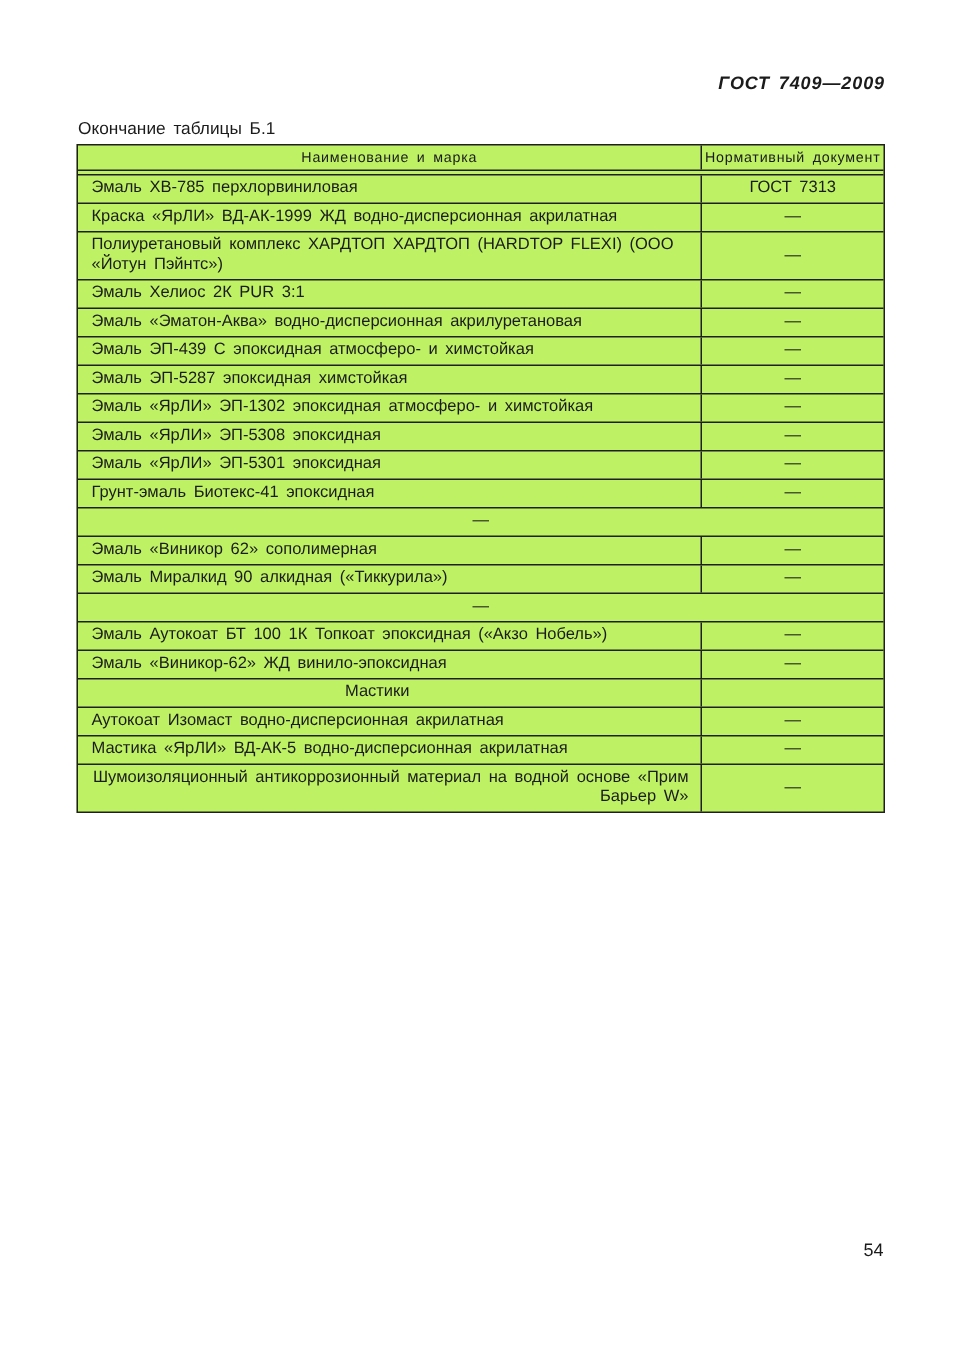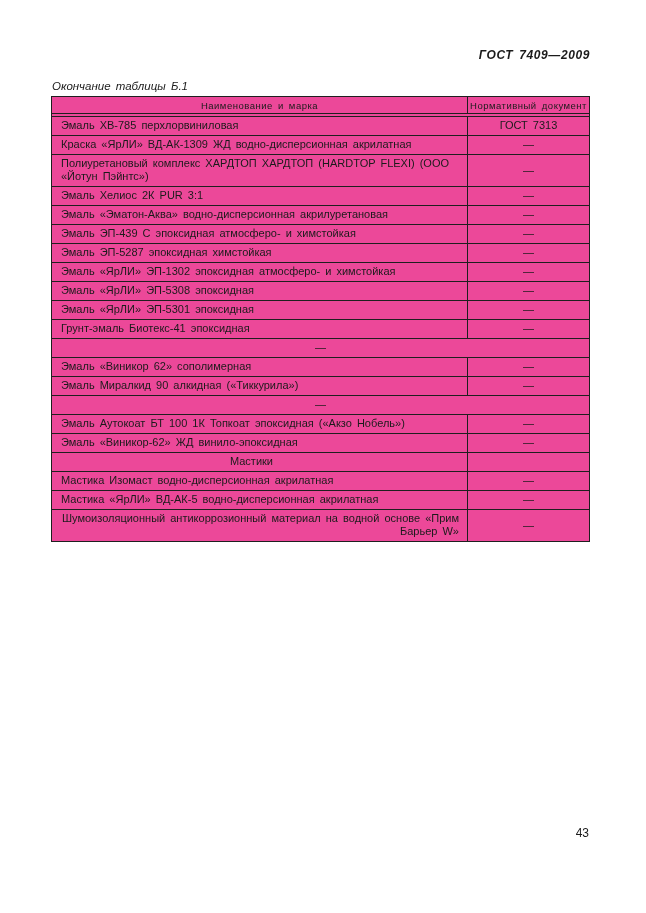--- a/index.html
+++ b/index.html
@@ -24,32 +24,31 @@
     letter-spacing: 0.6px;
     word-spacing: 2px;
     white-space: nowrap;
     font-style: italic;
   }
   .caption {
     position: absolute;
     top: 80px;
     left: 52px;
     font-size: 11.5px;
-    font-style: italic;
     word-spacing: 2px;
     white-space: nowrap;
   }
   .gtable {
     position: absolute;
     top: 96px;
     left: 51px;
     width: 539px;
     border: 1.5px solid #1f1f1f;
     box-sizing: border-box;
-    background: #ec4899;
+    background: #bef264;
   }
   .thead {
     display: flex;
     border-bottom: 4px double #1f1f1f;
   }
   .th {
     min-height: 16px;
     display: flex;
     align-items: center;
     justify-content: center;
@@ -115,21 +114,21 @@
     <div class="thead">
       <div class="th th-name">Наименование и марка</div>
       <div class="th th-doc">Нормативный документ</div>
     </div>
     <div class="tbody" id="tbody">
         <div class="tr">
           <div class="td td-name">Эмаль ХВ-785 перхлорвиниловая</div>
           <div class="td td-doc">ГОСТ 7313</div>
         </div>
         <div class="tr">
-          <div class="td td-name">Краска «ЯрЛИ» ВД-АК-1309 ЖД водно-дисперсионная акрилатная</div>
+          <div class="td td-name">Краска «ЯрЛИ» ВД-АК-1999 ЖД водно-дисперсионная акрилатная</div>
           <div class="td td-doc">—</div>
         </div>
         <div class="tr">
           <div class="td td-name">Полиуретановый комплекс ХАРДТОП ХАРДТОП (HARDTOP FLEXI) (ООО «Йотун Пэйнтс»)</div>
           <div class="td td-doc">—</div>
         </div>
         <div class="tr">
           <div class="td td-name">Эмаль Хелиос 2К PUR 3:1</div>
           <div class="td td-doc">—</div>
         </div>
@@ -181,28 +180,28 @@
         </div>
         <div class="tr">
           <div class="td td-name">Эмаль «Виникор-62» ЖД винило-эпоксидная</div>
           <div class="td td-doc">—</div>
         </div>
         <div class="tr section">
           <div class="td td-name">Мастики</div>
           <div class="td td-doc"></div>
         </div>
         <div class="tr">
-          <div class="td td-name">Мастика Изомаст водно-дисперсионная акрилатная</div>
+          <div class="td td-name">Аутокоат Изомаст водно-дисперсионная акрилатная</div>
           <div class="td td-doc">—</div>
         </div>
         <div class="tr">
           <div class="td td-name">Мастика «ЯрЛИ» ВД-АК-5 водно-дисперсионная акрилатная</div>
           <div class="td td-doc">—</div>
         </div>
         <div class="tr">
           <div class="td td-name">Шумоизоляционный антикоррозионный материал на водной основе «Прим Барьер W»</div>
           <div class="td td-doc">—</div>
         </div>
       </div>
   </div>
 
-  <div class="page-number">43</div>
+  <div class="page-number">54</div>
 </div>
 
 </body></html>

